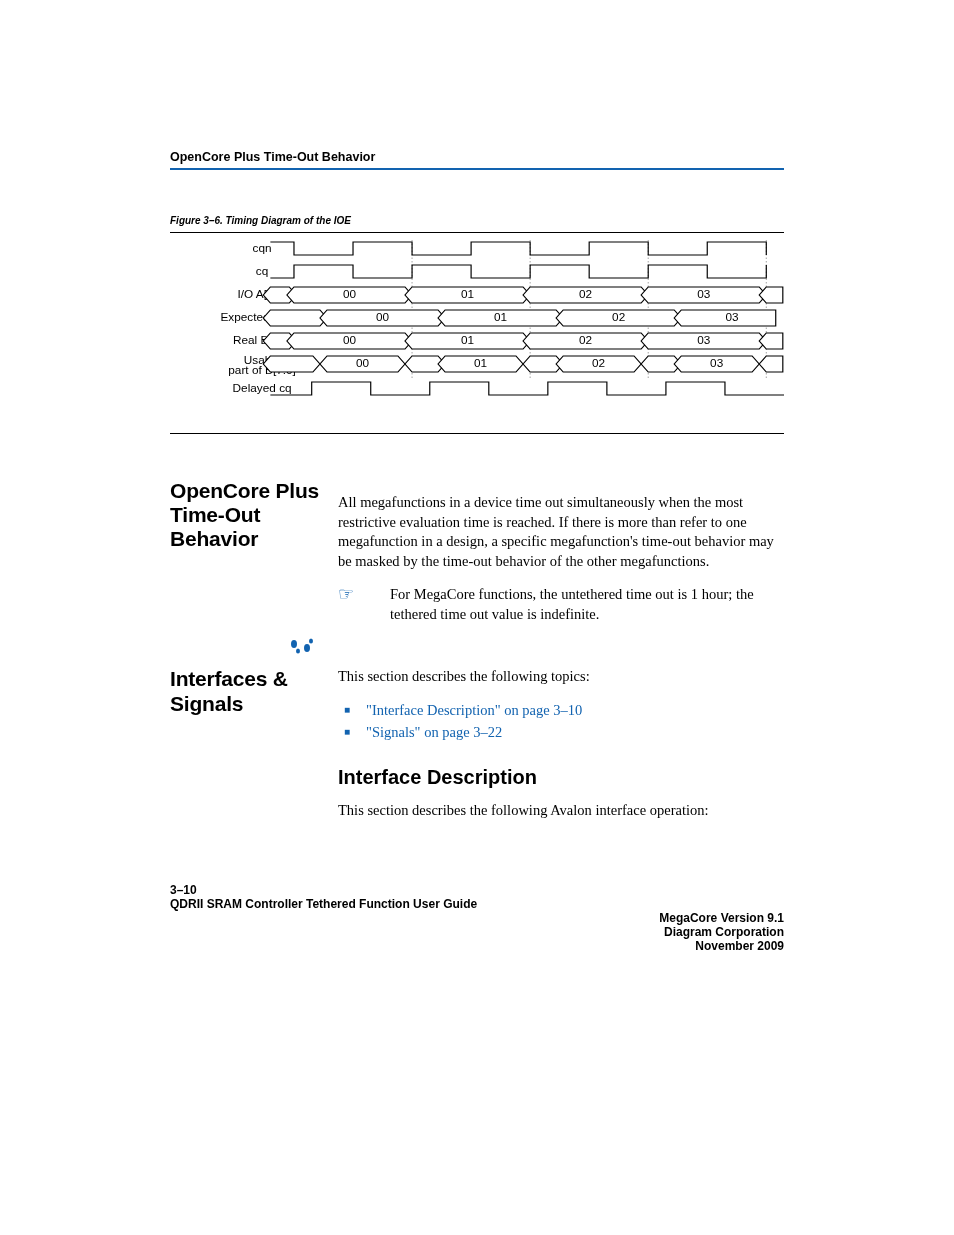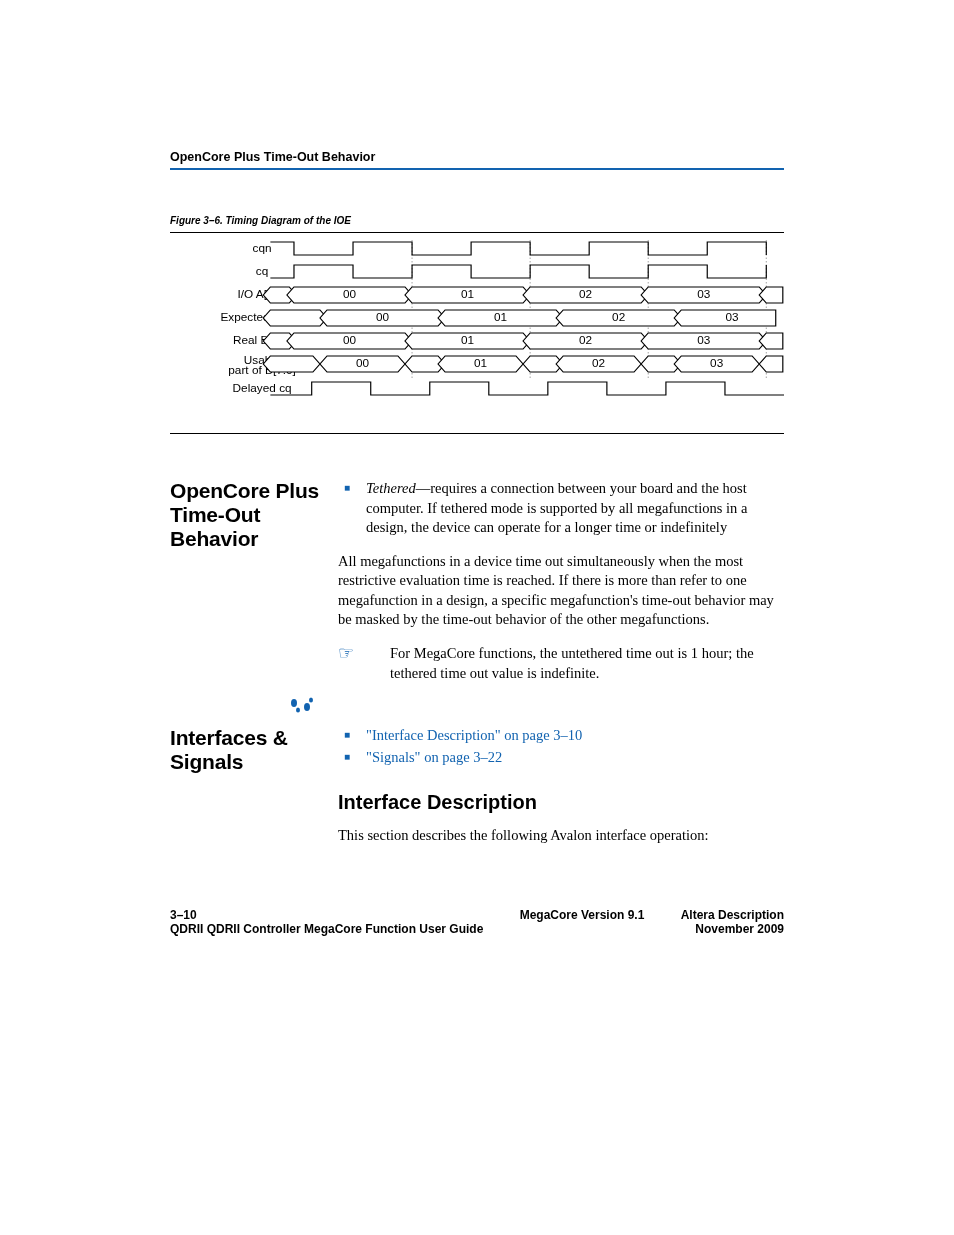--- a/index.html
+++ b/index.html
@@ -108,20 +108,21 @@
     font-size: 20px;
     margin: 22px 0 10px 0;
   }
   .footer {
     margin-top: 48px;
     display: flex;
     justify-content: space-between;
     font-family: Arial, Helvetica, sans-serif;
     font-weight: bold;
     font-size: 12px;
+    flex-direction: column;
   }
   .footer .fc { text-align: right; }
   .footer .fr { text-align: right; }
   .side-icon {
     text-align: right;
     color:#1263b0;
     font-size:16px;
     line-height:1;
     padding-right:4px;
   }
@@ -211,21 +212,20 @@
       <path class="wave" d="M85 158 h35 v-13 h50 v13 h50 v-13 h50 v13 h50 v-13 h50 v13 h50 v-13 h50 v13 h50"></path>
     </svg>
   </div>
 
   <div class="columns">
     <div class="sidecol">
       <div class="section-head">OpenCore Plus Time-Out Behavior</div>
     </div>
     <div class="maincol">
       <ul class="bullets">
-        <li><i>Tethered</i><span>—requires a connection between your board and the host computer. If tethered mode is supported by all megafunctions in a design, the device can operate for a longer time or indefinitely</span></li>
       </ul>
       <div class="para">All megafunctions in a device time out simultaneously when the most restrictive evaluation time is reached. If there is more than refer to one megafunction in a design, a specific megafunction's time-out behavior may be masked by the time-out behavior of the other megafunctions.</div>
       <div class="note-row">
         <div class="note-icon">☞</div>
         <div>For MegaCore functions, the untethered time out is 1 hour; the tethered time out value is indefinite.</div>
       </div>
     </div>
   </div>
 
   <div class="columns">
@@ -241,35 +241,36 @@
           </svg>
       </div>
     </div>
   </div>
 
   <div class="columns" style="margin-top:8px;">
     <div class="sidecol">
       <div class="section-head">Interfaces &amp; Signals</div>
     </div>
     <div class="maincol">
+      <div class="para">This section describes the following topics:</div>
       <ul class="bullets">
         <li><span class="link">"Interface Description" on page 3–10</span></li>
         <li><span class="link">"Signals" on page 3–22</span></li>
       </ul>
       <div class="subhead">Interface Description</div>
       <div class="para">This section describes the following Avalon interface operation:</div>
     </div>
   </div>
 
   <div class="footer">
     <div>
       <div>3–10</div>
-      <div>QDRII QDRII Controller MegaCore Function User Guide</div>
+      <div>QDRII SRAM Controller Tethered Function User Guide</div>
     </div>
     <div class="fc">
       <div>MegaCore Version 9.1</div>
     </div>
     <div class="fr">
-      <div>Altera Description</div>
+      <div>Diagram Corporation</div>
       <div>November 2009</div>
     </div>
   </div>
 </div>
 
 </body></html>

